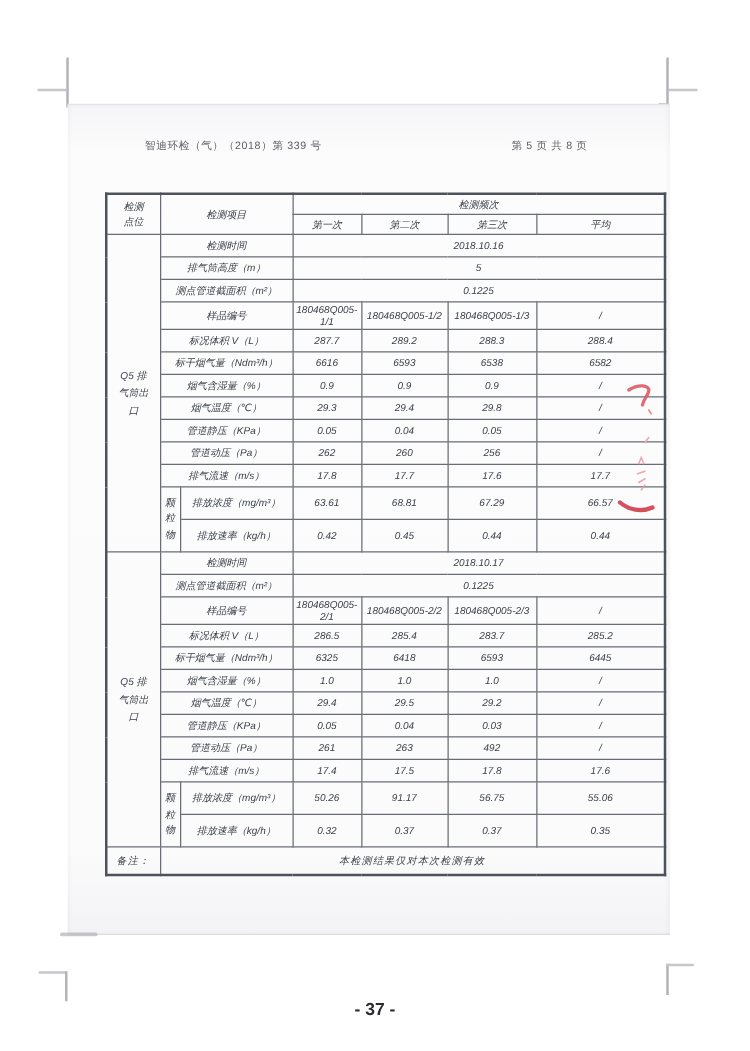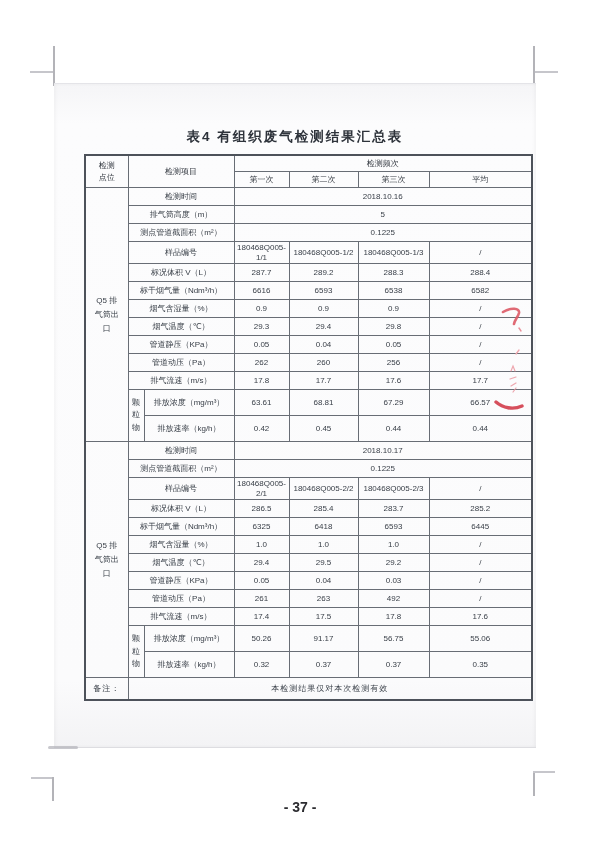--- a/index.html
+++ b/index.html
@@ -30,21 +30,21 @@
   
   .doc-title {
     position:absolute; top:44px; left:0; width:100%;
     text-align:center; font-size:13.5px; font-weight:bold;
     color:#2e333b; letter-spacing:2px;
   }
   
   .table-wrap { position:absolute; top:70px; left:30px; }
   table.results {
     border-collapse:collapse; table-layout:fixed; width:447px;
-    font-size:8px; color:#3a4049; border:2px solid #4d525a;
+    font-size:8px; color:#3a4049; border:2px solid #4d525a;font-style:italic;
   }
   table.results th, table.results td {
     border:1px solid #686d75; text-align:center; vertical-align:middle;
     padding:1px 2px; font-weight:normal; height:15px; line-height:1.2;
     overflow:hidden;
   }
   table.results thead th { height:13px; color:#363b43; }
   tr.tall-row td { height:23px; }
   td.point-cell { padding:0; }
   .point-label { display:inline-block; width:24px; line-height:1.75; }
@@ -71,22 +71,25 @@
 <div class="mark h" style="left:535px; top:71px; width:23px;"></div>
 <div class="reg-square" style="left:527px; top:83px;"></div>
 <div class="mark v" style="left:52px; top:777px; height:24px;"></div>
 <div class="mark h" style="left:31px; top:777px; width:21px;"></div>
 <div class="mark v" style="left:533px; top:771px; height:25px;"></div>
 <div class="mark h" style="left:533px; top:771px; width:22px;"></div>
 
 <div class="paper">
   <div class="paper-edge-smudge"></div>
 
-
-  <div class="doc-title">表4 有组织废气检测结果汇总表</div>
+  <div class="meta-row">
+    <span>智迪环检（气）（2018）第 339 号</span>
+    <span>第 5 页 共 8 页</span>
+  </div>
+
 
   <div class="table-wrap">
     <table class="results">
       <colgroup>
         <col style="width:43px">
           <col style="width:16px">
           <col style="width:90px">
         <col style="width:55px">
           <col style="width:69px">
           <col style="width:71px">

